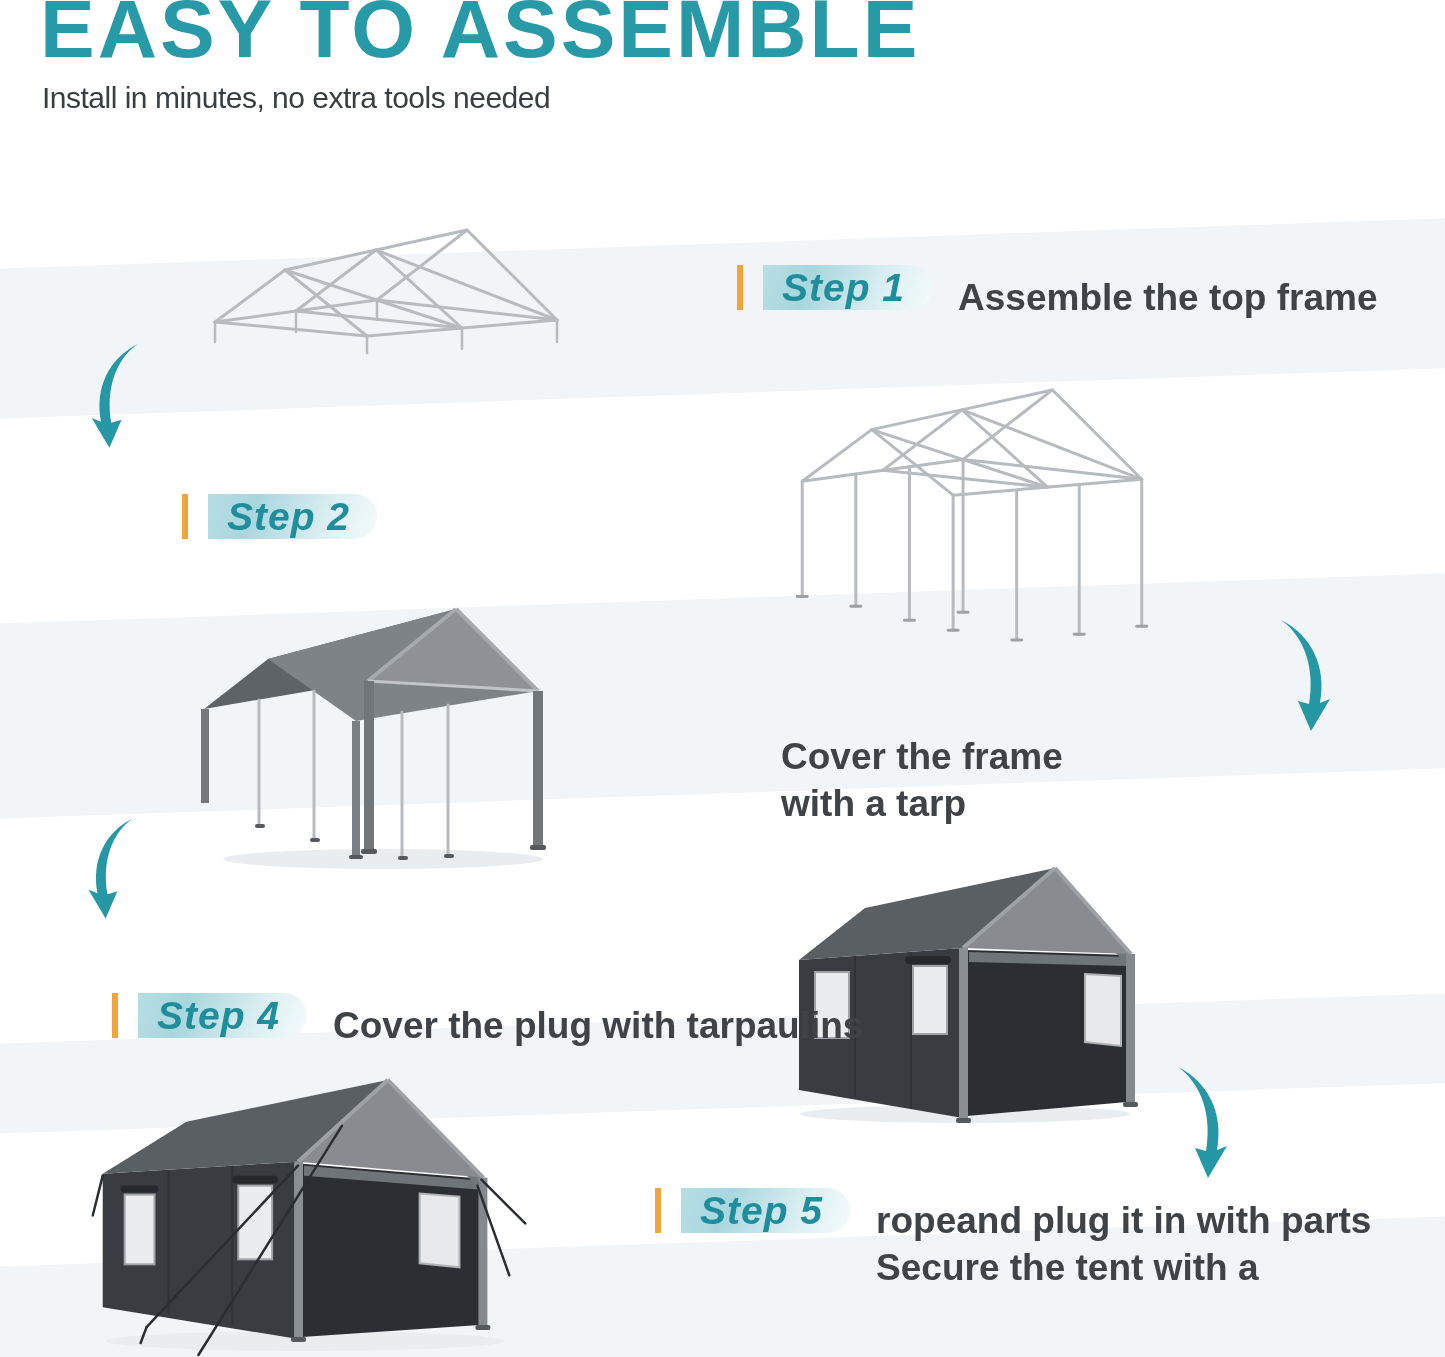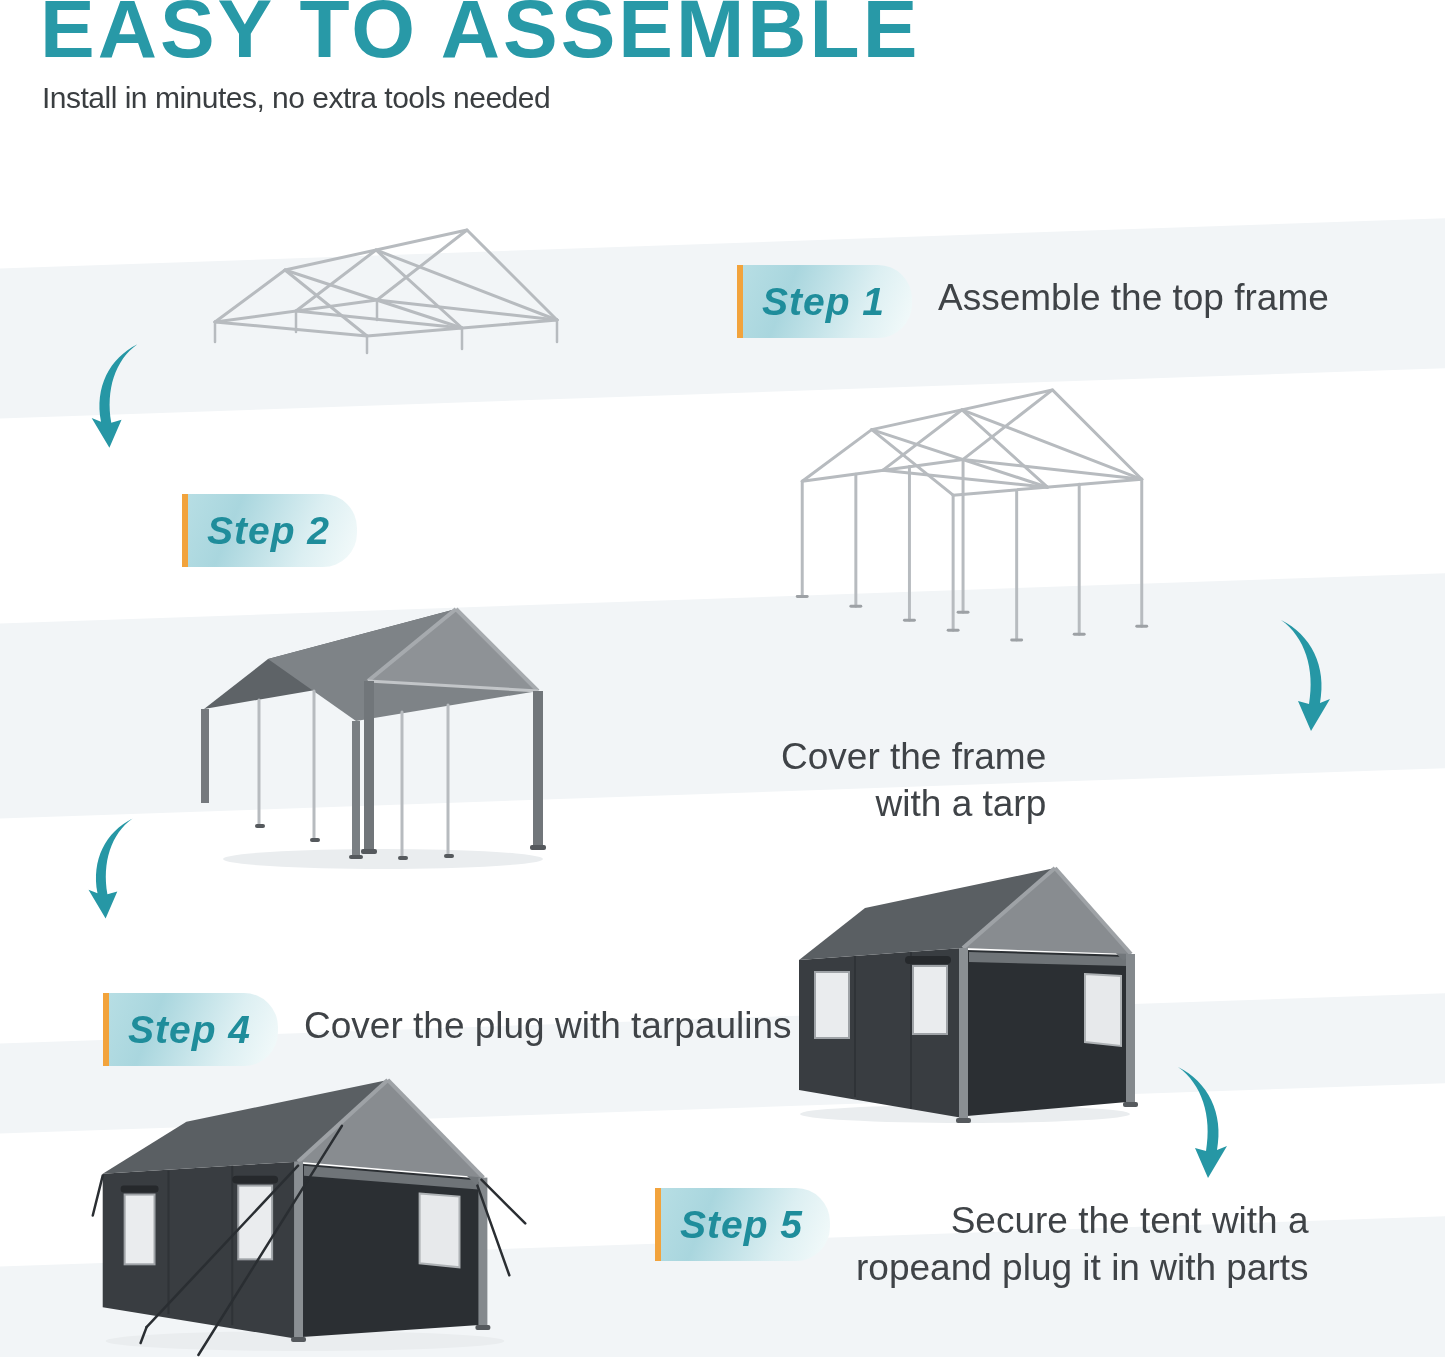--- a/index.html
+++ b/index.html
@@ -10,28 +10,28 @@
   .band{position:absolute;left:-40px;width:1540px;background:#F2F5F7;transform:skewY(-2deg);transform-origin:left center;}
   .page-title{
     position:absolute;left:40px;top:-12px;font-size:82px;line-height:1;font-weight:700;
     letter-spacing:3px;color:#2899A7;white-space:nowrap;
   }
   .page-subtitle{
     position:absolute;left:42px;top:83px;font-size:30px;line-height:1;font-weight:500;
     color:#3A3E41;letter-spacing:-0.5px;white-space:nowrap;
   }
   .step-row{position:absolute;display:flex;align-items:flex-start;}
-  .badge{display:flex;height:73px;flex:none;}
+  .badge{display:flex;height:45px;flex:none;gap:20px;}
   .badge-bar{width:6px;background:#F2A33C;flex:none;}
   .badge-pill{
     display:flex;align-items:center;padding:0 27px 0 19px;border-radius:0 34px 34px 0;
     background:linear-gradient(112deg,#B7DEE4 0%,#A9D6DE 28%,#DCEFF2 70%,#F5FBFB 100%);
   }
   .badge-label{font-style:italic;font-weight:700;font-size:39px;color:#1F8D9B;letter-spacing:1px;white-space:nowrap;}
-  .step-text{margin:9px 0 0 26px;font-size:37px;line-height:47px;font-weight:400;color:#3F4347;white-space:nowrap;text-align:right;}
+  .step-text{margin:9px 0 0 26px;font-size:37px;line-height:47px;font-weight:700;color:#3F4347;white-space:nowrap;}
   .illus{position:absolute;}
   .arrow{position:absolute;}
   .arrow svg{display:block;width:100%;height:100%;}
   .arrow.mirrored svg{transform:scaleX(-1);}
   .wire{stroke:#B7BBBF;stroke-width:3;fill:none;stroke-linecap:round;stroke-linejoin:round;}
   .wire-thin{stroke:#B7BBBF;stroke-width:2.5;fill:none;stroke-linecap:round;}
   .foot{stroke:#9DA1A5;stroke-width:3;stroke-linecap:round;}
 </style>
 </head>
 <body>
@@ -201,21 +201,21 @@
       <polygon points="262,8 170,88 338,94" fill="#888C90"></polygon>
       <line x1="262" y1="8" x2="170" y2="88" stroke="#9EA2A6" stroke-width="4"></line>
       <line x1="262" y1="8" x2="338" y2="94" stroke="#9EA2A6" stroke-width="4"></line>
       <rect x="166" y="88" width="9" height="172" fill="#8A8F93"></rect>
       <rect x="333" y="94" width="9" height="150" fill="#84898D"></rect>
       <rect x="163" y="258" width="15" height="5" rx="2" fill="#55595D"></rect>
       <rect x="330" y="242" width="15" height="5" rx="2" fill="#55595D"></rect>
     </svg>
   </div>
 
-  <div class="step-row" style="left:103px;top:993px;">
+  <div class="step-row" style="left:112px;top:993px;">
     <div class="badge">
       <div class="badge-bar"></div>
       <div class="badge-pill">
         <span class="badge-label">Step 4</span>
       </div>
     </div>
     <div class="step-text">
       <div>Cover the plug with tarpaulins</div>
     </div>
   </div>
@@ -260,18 +260,18 @@
   </div>
 
   <div class="step-row" style="left:655px;top:1188px;">
     <div class="badge">
       <div class="badge-bar"></div>
       <div class="badge-pill">
         <span class="badge-label">Step 5</span>
       </div>
     </div>
     <div class="step-text">
+      <div>ropeand plug it in with parts</div>
       <div>Secure the tent with a</div>
-      <div>ropeand plug it in with parts</div>
     </div>
   </div>
 
 </div>
 
 </body></html>

